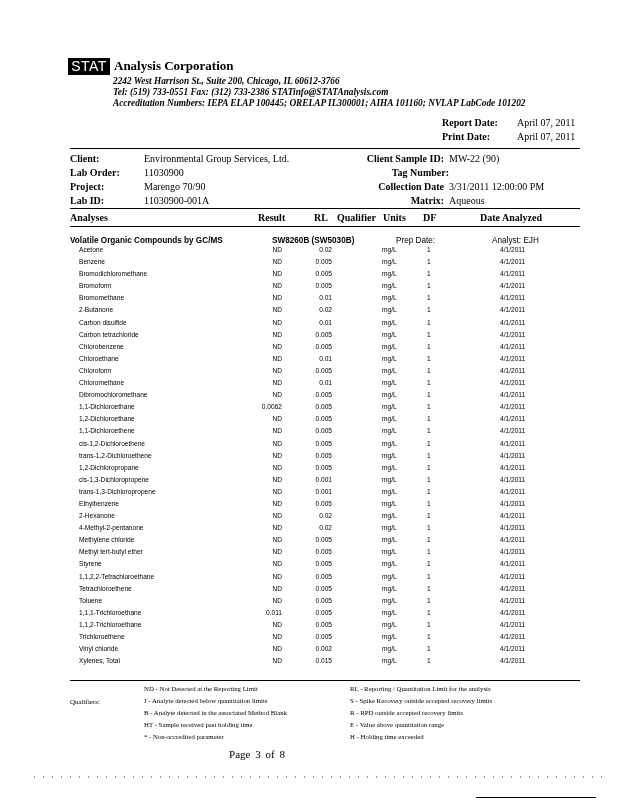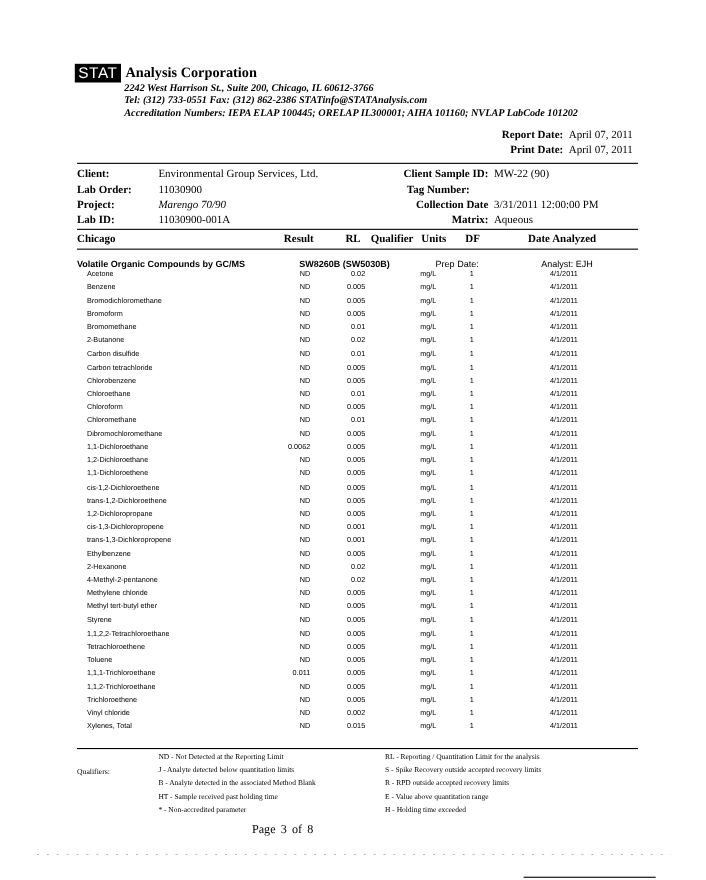--- a/index.html
+++ b/index.html
@@ -6,21 +6,21 @@
   body { width: 642px; height: 800px; position: relative; overflow: hidden; color: #000; font-family: "Liberation Serif", serif; }
   .abs { position: absolute; }
 
   
   .logo-box { left: 68px; top: 58px; width: 42px; height: 17px; background: #000; color: #fff;
     font-family: "Liberation Sans", sans-serif; font-size: 14px; line-height: 17px; text-align: center; letter-spacing: 0.5px; }
   .company { left: 114px; top: 57px; font-size: 13px; font-weight: bold; line-height: 18px; }
   .addr { left: 113px; font-size: 9.3px; font-weight: bold; font-style: italic; line-height: 11px; white-space: nowrap; }
 
   .dates { right: 61px; font-size: 10px; line-height: 12px; white-space: nowrap; }
-  .dates .lbl { font-weight: bold; display: inline-block; width: 70px; text-align: right; margin-right: 5px; }
+  .dates .lbl { font-weight: bold; display: inline-block; width: 70px; margin-right: 5px; }
   .dates .val { display: inline-block; width: 64px; }
 
   .rule { left: 70px; width: 510px; height: 0; border-top: 1.6px solid #000; }
 
   
   .info { font-size: 10px; line-height: 12px; white-space: nowrap; }
   .rlbl { font-weight: bold; text-align: right; width: 150px; }
 
   
   .th { font-size: 10px; font-weight: bold; top: 212px; line-height: 12px; white-space: nowrap; }
@@ -48,53 +48,53 @@
     background-image: radial-gradient(circle, #444 0.6px, transparent 0.8px);
     background-size: 9px 2px; opacity: 0.55; }
   .bottom-rule { left: 476px; top: 797px; width: 120px; border-top: 1px solid #000; }
 </style>
 </head>
 <body>
 
 <div class="abs logo-box">STAT</div>
 <div class="abs company">Analysis Corporation</div>
 <div class="abs addr" style="top:76px;">2242 West Harrison St., Suite 200, Chicago, IL 60612-3766</div>
-<div class="abs addr" style="top:87px;">Tel: (312) 733-0551  Fax: (312) 862-2386  STATinfo@STATAnalysis.com</div>
+<div class="abs addr" style="top:87px;">Tel: (519) 733-0551  Fax: (312) 733-2386  STATinfo@STATAnalysis.com</div>
 <div class="abs addr" style="top:98px;">Accreditation Numbers: IEPA ELAP 100445; ORELAP IL300001; AIHA 101160; NVLAP LabCode 101202</div>
 
 <div class="abs dates" style="top:117px;">
   <span class="lbl">Report Date:</span><span class="val">April 07, 2011</span>
 </div>
 <div class="abs dates" style="top:131px;">
   <span class="lbl">Print Date:</span><span class="val">April 07, 2011</span>
 </div>
 
 <div class="abs rule" style="top:148px;"></div>
 
 <div class="abs info lbl" style="left:70px; top:153px; font-weight:bold;">Client:</div>
 <div class="abs info" style="left:144px; top:153px;">Environmental Group Services, Ltd.</div>
 <div class="abs info" style="left:70px; top:167px; font-weight:bold;">Lab Order:</div>
 <div class="abs info" style="left:144px; top:167px;">11030900</div>
 <div class="abs info" style="left:70px; top:181px; font-weight:bold;">Project:</div>
-<div class="abs info" style="left:144px; top:181px;font-style:italic;">Marengo 70/90</div>
+<div class="abs info" style="left:144px; top:181px;">Marengo 70/90</div>
 <div class="abs info" style="left:70px; top:195px; font-weight:bold;">Lab ID:</div>
 <div class="abs info" style="left:144px; top:195px;">11030900-001A</div>
 
 <div class="abs info rlbl" style="left:294px; top:153px;">Client Sample ID:</div>
 <div class="abs info" style="left:449px; top:153px;">MW-22 (90)</div>
-<div class="abs info rlbl" style="left:277px; top:167px;">Tag Number:</div>
+<div class="abs info rlbl" style="left:299px; top:167px;">Tag Number:</div>
 <div class="abs info" style="left:449px; top:167px;"></div>
 <div class="abs info rlbl" style="left:294px; top:181px;">Collection Date</div>
 <div class="abs info" style="left:449px; top:181px;">3/31/2011 12:00:00 PM</div>
 <div class="abs info rlbl" style="left:294px; top:195px;">Matrix:</div>
 <div class="abs info" style="left:449px; top:195px;">Aqueous</div>
 
 <div class="abs rule" style="top:208px;"></div>
 
-<div class="abs th" style="left:70px;">Chicago</div>
+<div class="abs th" style="left:70px;">Analyses</div>
 <div class="abs th" style="left:258px;">Result</div>
 <div class="abs th" style="left:314px;">RL</div>
 <div class="abs th" style="left:337px;">Qualifier</div>
 <div class="abs th" style="left:383px;">Units</div>
 <div class="abs th" style="left:423px;">DF</div>
 <div class="abs th" style="left:480px;">Date Analyzed</div>
 
 <div class="abs rule" style="top:226px;"></div>
 
 <div class="abs method b sans" style="left:70px;">Volatile Organic Compounds by GC/MS</div>

